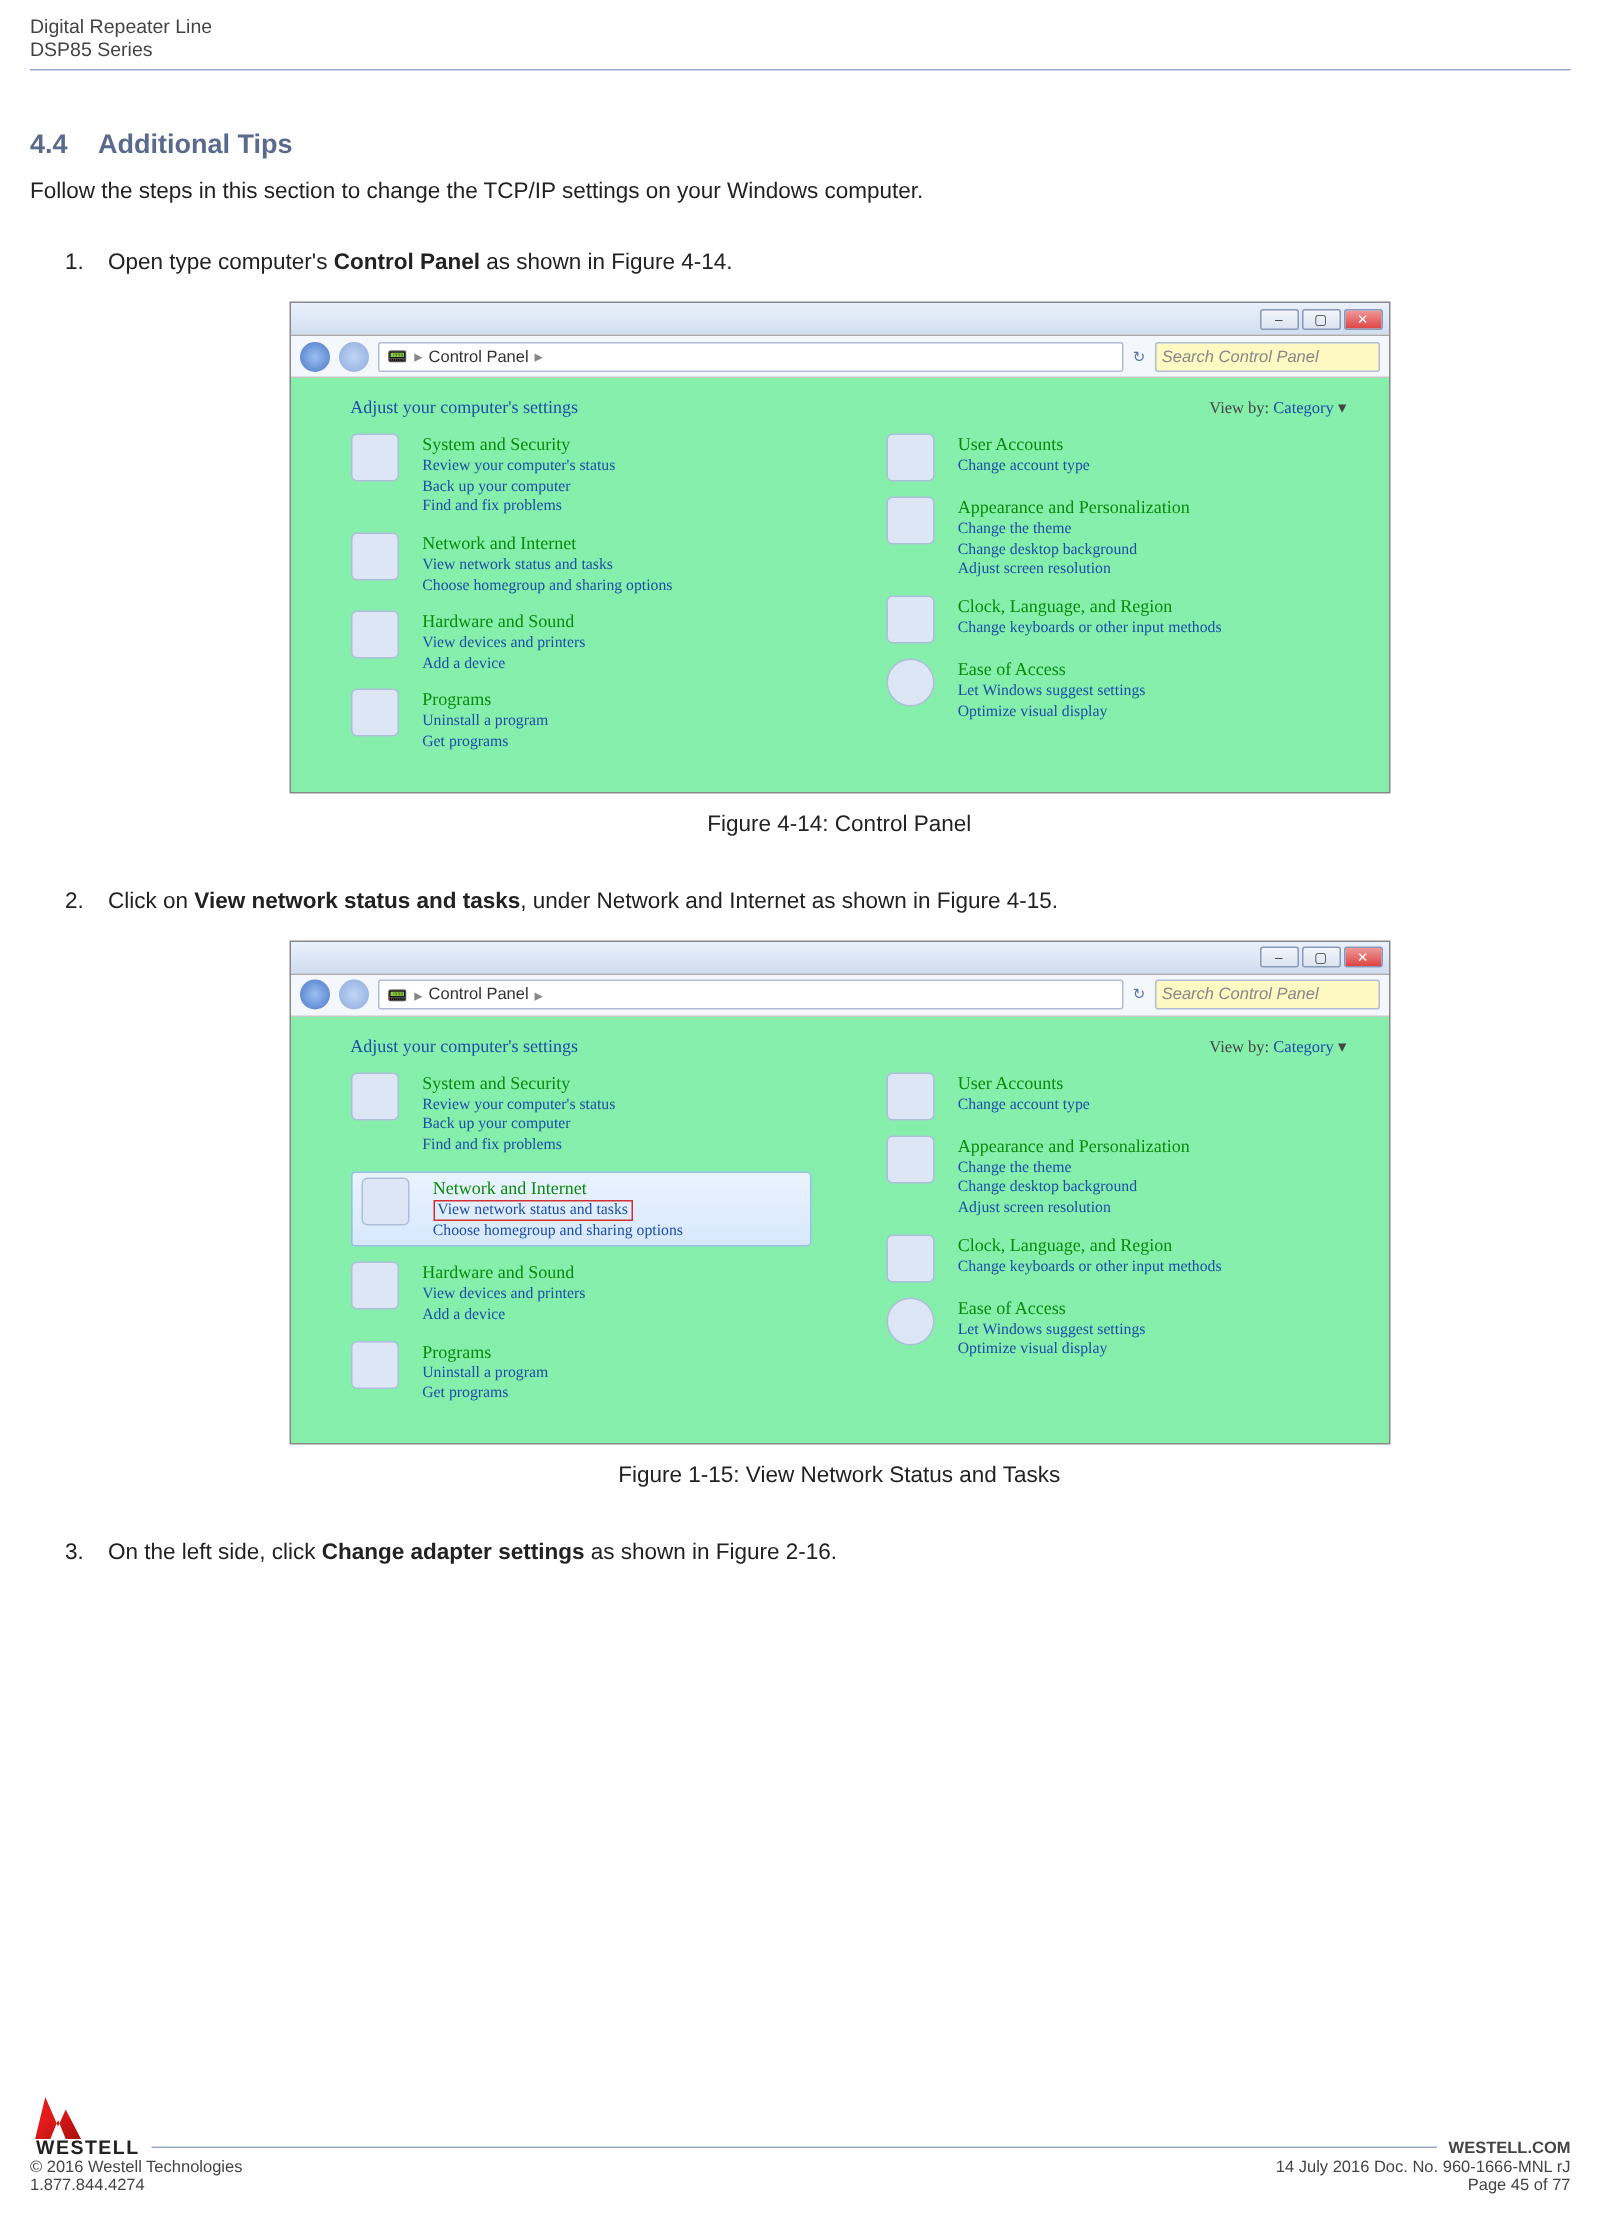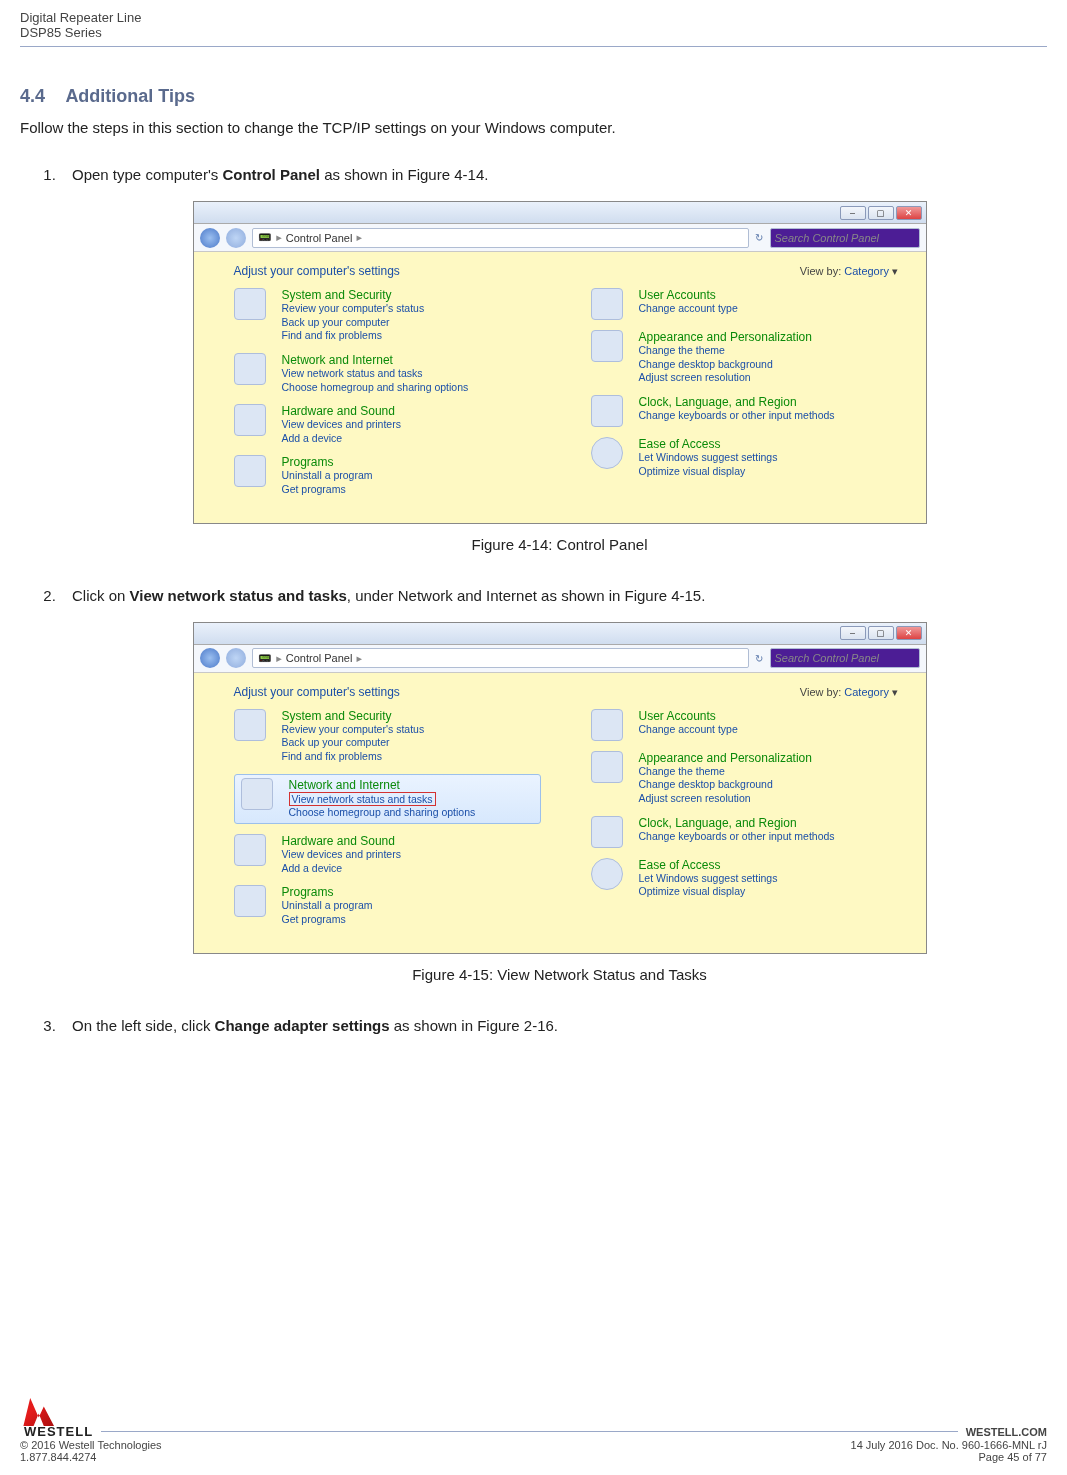--- a/index.html
+++ b/index.html
@@ -47,22 +47,22 @@
       background: #f4f7fc;
       border-bottom: 1px solid #c8c8c8;
       display: flex;
       align-items: center;
       padding: 0 6px;
       gap: 6px;
     }
     .nav-circle { width:20px; height:20px; border-radius:50%; background:radial-gradient(#9bbff0,#4a78c8); display:inline-block;}
     .addr-field { flex:1; height: 20px; border:1px solid #b0bdd4; background:#fff; border-radius:2px; display:flex; align-items:center; padding:0 6px; font-size:11px; color:#333;}
     .addr-field .sep { margin:0 4px; color:#888;}
-    .search-field { width:150px; height:20px; border:1px solid #b0bdd4; background:#4c1d95; border-radius:2px; display:flex; align-items:center; padding:0 4px; font-size:11px; color:#888; font-style:italic;}
-    .cp-body { padding: 12px 28px 16px 40px; background:#fef9c3; }
+    .search-field { width:150px; height:20px; border:1px solid #b0bdd4; background:#fef9c3; border-radius:2px; display:flex; align-items:center; padding:0 4px; font-size:11px; color:#888; font-style:italic;}
+    .cp-body { padding: 12px 28px 16px 40px; background:#86efac;font-family:Liberation Serif, serif; }
     .cp-head-row { display:flex; justify-content:space-between; align-items:baseline; margin-bottom:10px;}
     .cp-head-row .adjust { color:#1b4fa8; font-size:12px;}
     .cp-head-row .viewby { font-size:11px; color:#444;}
     .cp-head-row .viewby .cat { color:#1b4fa8; }
     .cp-cols { display:flex; gap:50px;}
     .cp-col { flex:1;}
     .cp-item { display:flex; gap:16px; margin-bottom:10px;}
     .cp-icon { width:32px; height:32px; background:#dce6f4; border:1px solid #aebedc; border-radius:4px; flex-shrink:0; display:flex; align-items:center; justify-content:center;}
     .cp-icon.round { border-radius:50%;}
     .cp-text .cp-title { color:#0a8a0a; font-size:12px;}
@@ -305,21 +305,21 @@
                     <div class="cp-title">Ease of Access</div>
                     <span class="cp-sub">Let Windows suggest settings</span>
                     <span class="cp-sub">Optimize visual display</span>
                   </div>
                 </div>
               </div>
           </div>
         </div>
       </div>
     </div>
-    <div class="figure-caption">Figure 4-15: View Network Status and Tasks</div>
+    <div class="figure-caption">Figure 1-15: View Network Status and Tasks</div>
   </li>
 
   <li>
     <span>On the left side, click </span><b>Change adapter settings</b><span> as shown in Figure 2-16.</span>
   </li>
 </ol>
 
 <div class="footer">
   <div class="footer-row" style="align-items:flex-end; margin-bottom:-2px;">
     <div class="logo">

